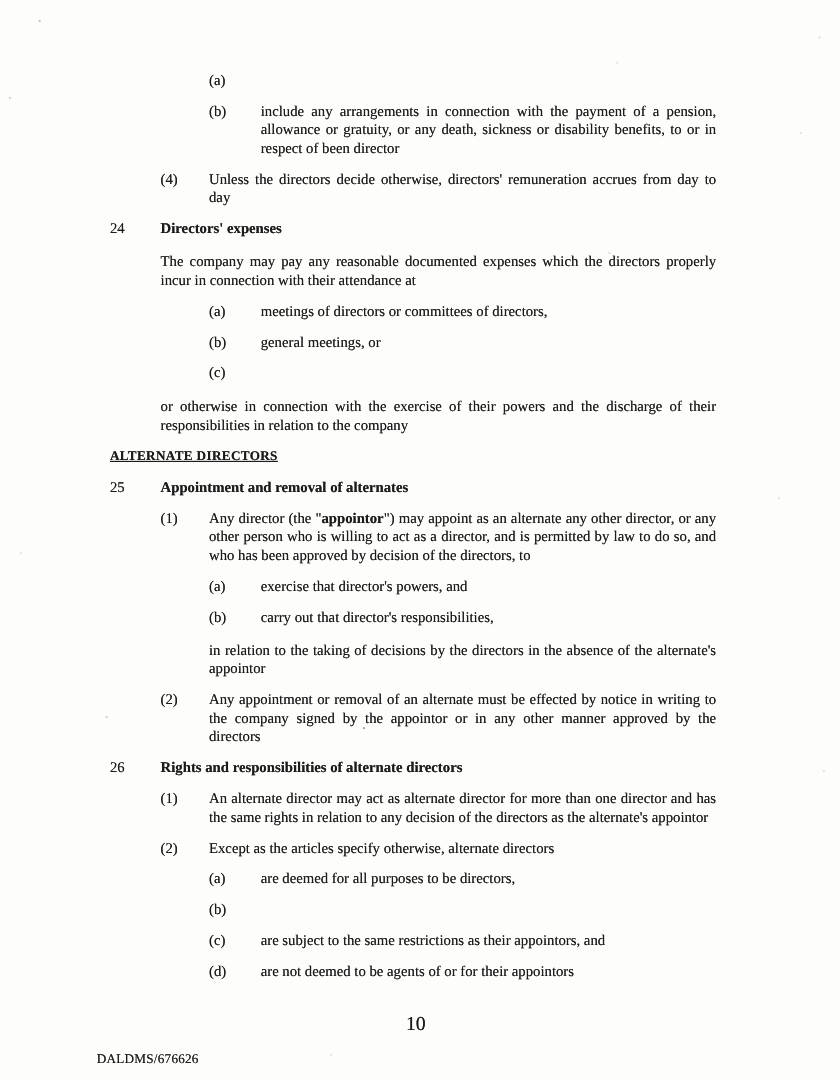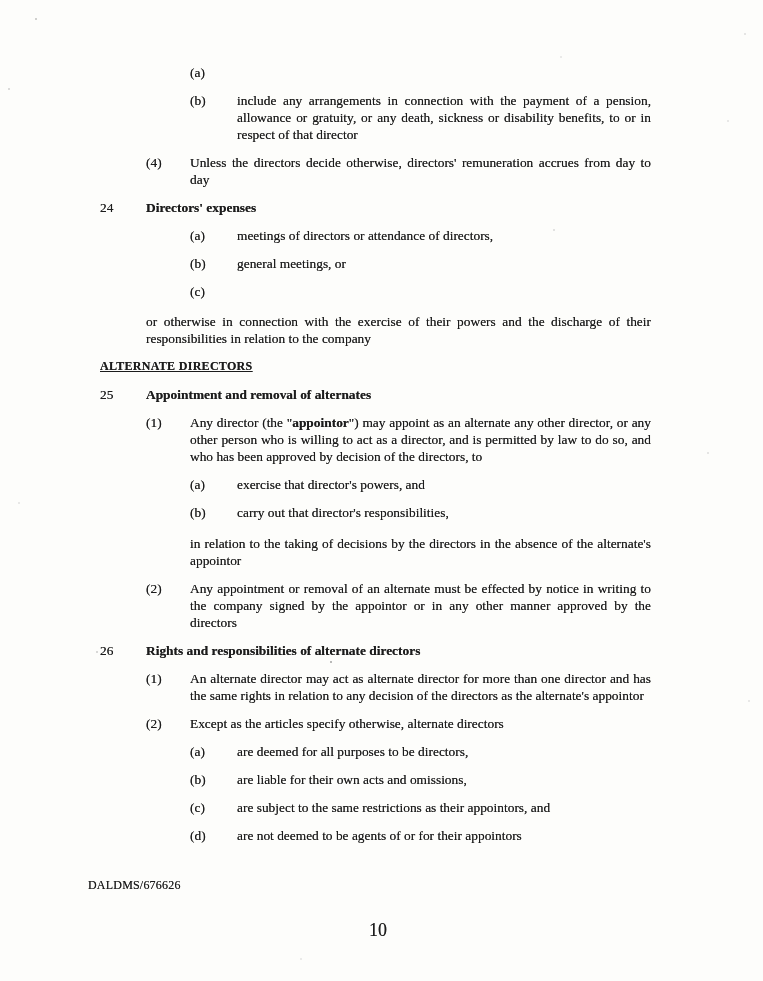--- a/index.html
+++ b/index.html
@@ -49,21 +49,21 @@
   .li .mk { flex: none; }
   .li .tx { flex: 1; text-align: justify; }
   .lvl-n { margin-left: 46px; }
   .lvl-n .mk { width: 44px; }
   .lvl-a { margin-left: 90px; }
   .lvl-a .mk { width: 47px; }
 
   .footer-ref {
     position: absolute;
     left: 88px;
-    top: 878px;
+    top: 955px;
     font-size: 12px;
     letter-spacing: 0.2px;
   }
   .footer-page {
     position: absolute;
     left: 369px;
     top: 920px;
     font-size: 18px;
   }
   
@@ -94,34 +94,35 @@
 <main class="page">
   <div class="noise"></div>
 
   <section class="doc">
 
     <div class="li lvl-a">
       <span class="mk">(a)</span>
     </div>
     <div class="li lvl-a">
       <span class="mk">(b)</span>
-      <span class="tx">include any arrangements in connection with the payment of a pension, allowance or gratuity, or any death, sickness or disability benefits, to or in respect of that director</span>
+      <span class="tx">include any arrangements in connection with the payment of a pension, allowance or gratuity, or any death, sickness or disability benefits, to or in respect of been director</span>
     </div>
     <div class="li lvl-n">
       <span class="mk">(4)</span>
       <span class="tx">Unless the directors decide otherwise, directors' remuneration accrues from day to day</span>
     </div>
 
     <div class="sec-head">
       <span class="sec-num">24</span>
       <span class="sec-title">Directors' expenses</span>
     </div>
+    <p class="body-par">The company may pay any reasonable documented expenses which the directors properly incur in connection with their attendance at</p>
     <div class="li lvl-a">
       <span class="mk">(a)</span>
-      <span class="tx">meetings of directors or attendance of directors,</span>
+      <span class="tx">meetings of directors or committees of directors,</span>
     </div>
     <div class="li lvl-a">
       <span class="mk">(b)</span>
       <span class="tx">general meetings, or</span>
     </div>
     <div class="li lvl-a">
       <span class="mk">(c)</span>
     </div>
     <p class="body-par">or otherwise in connection with the exercise of their powers and the discharge of their responsibilities in relation to the company</p>
 
@@ -160,21 +161,20 @@
     <div class="li lvl-n">
       <span class="mk">(2)</span>
       <span class="tx">Except as the articles specify otherwise, alternate directors</span>
     </div>
     <div class="li lvl-a">
       <span class="mk">(a)</span>
       <span class="tx">are deemed for all purposes to be directors,</span>
     </div>
     <div class="li lvl-a">
       <span class="mk">(b)</span>
-      <span class="tx">are liable for their own acts and omissions,</span>
     </div>
     <div class="li lvl-a">
       <span class="mk">(c)</span>
       <span class="tx">are subject to the same restrictions as their appointors, and</span>
     </div>
     <div class="li lvl-a">
       <span class="mk">(d)</span>
       <span class="tx">are not deemed to be agents of or for their appointors</span>
     </div>
 

